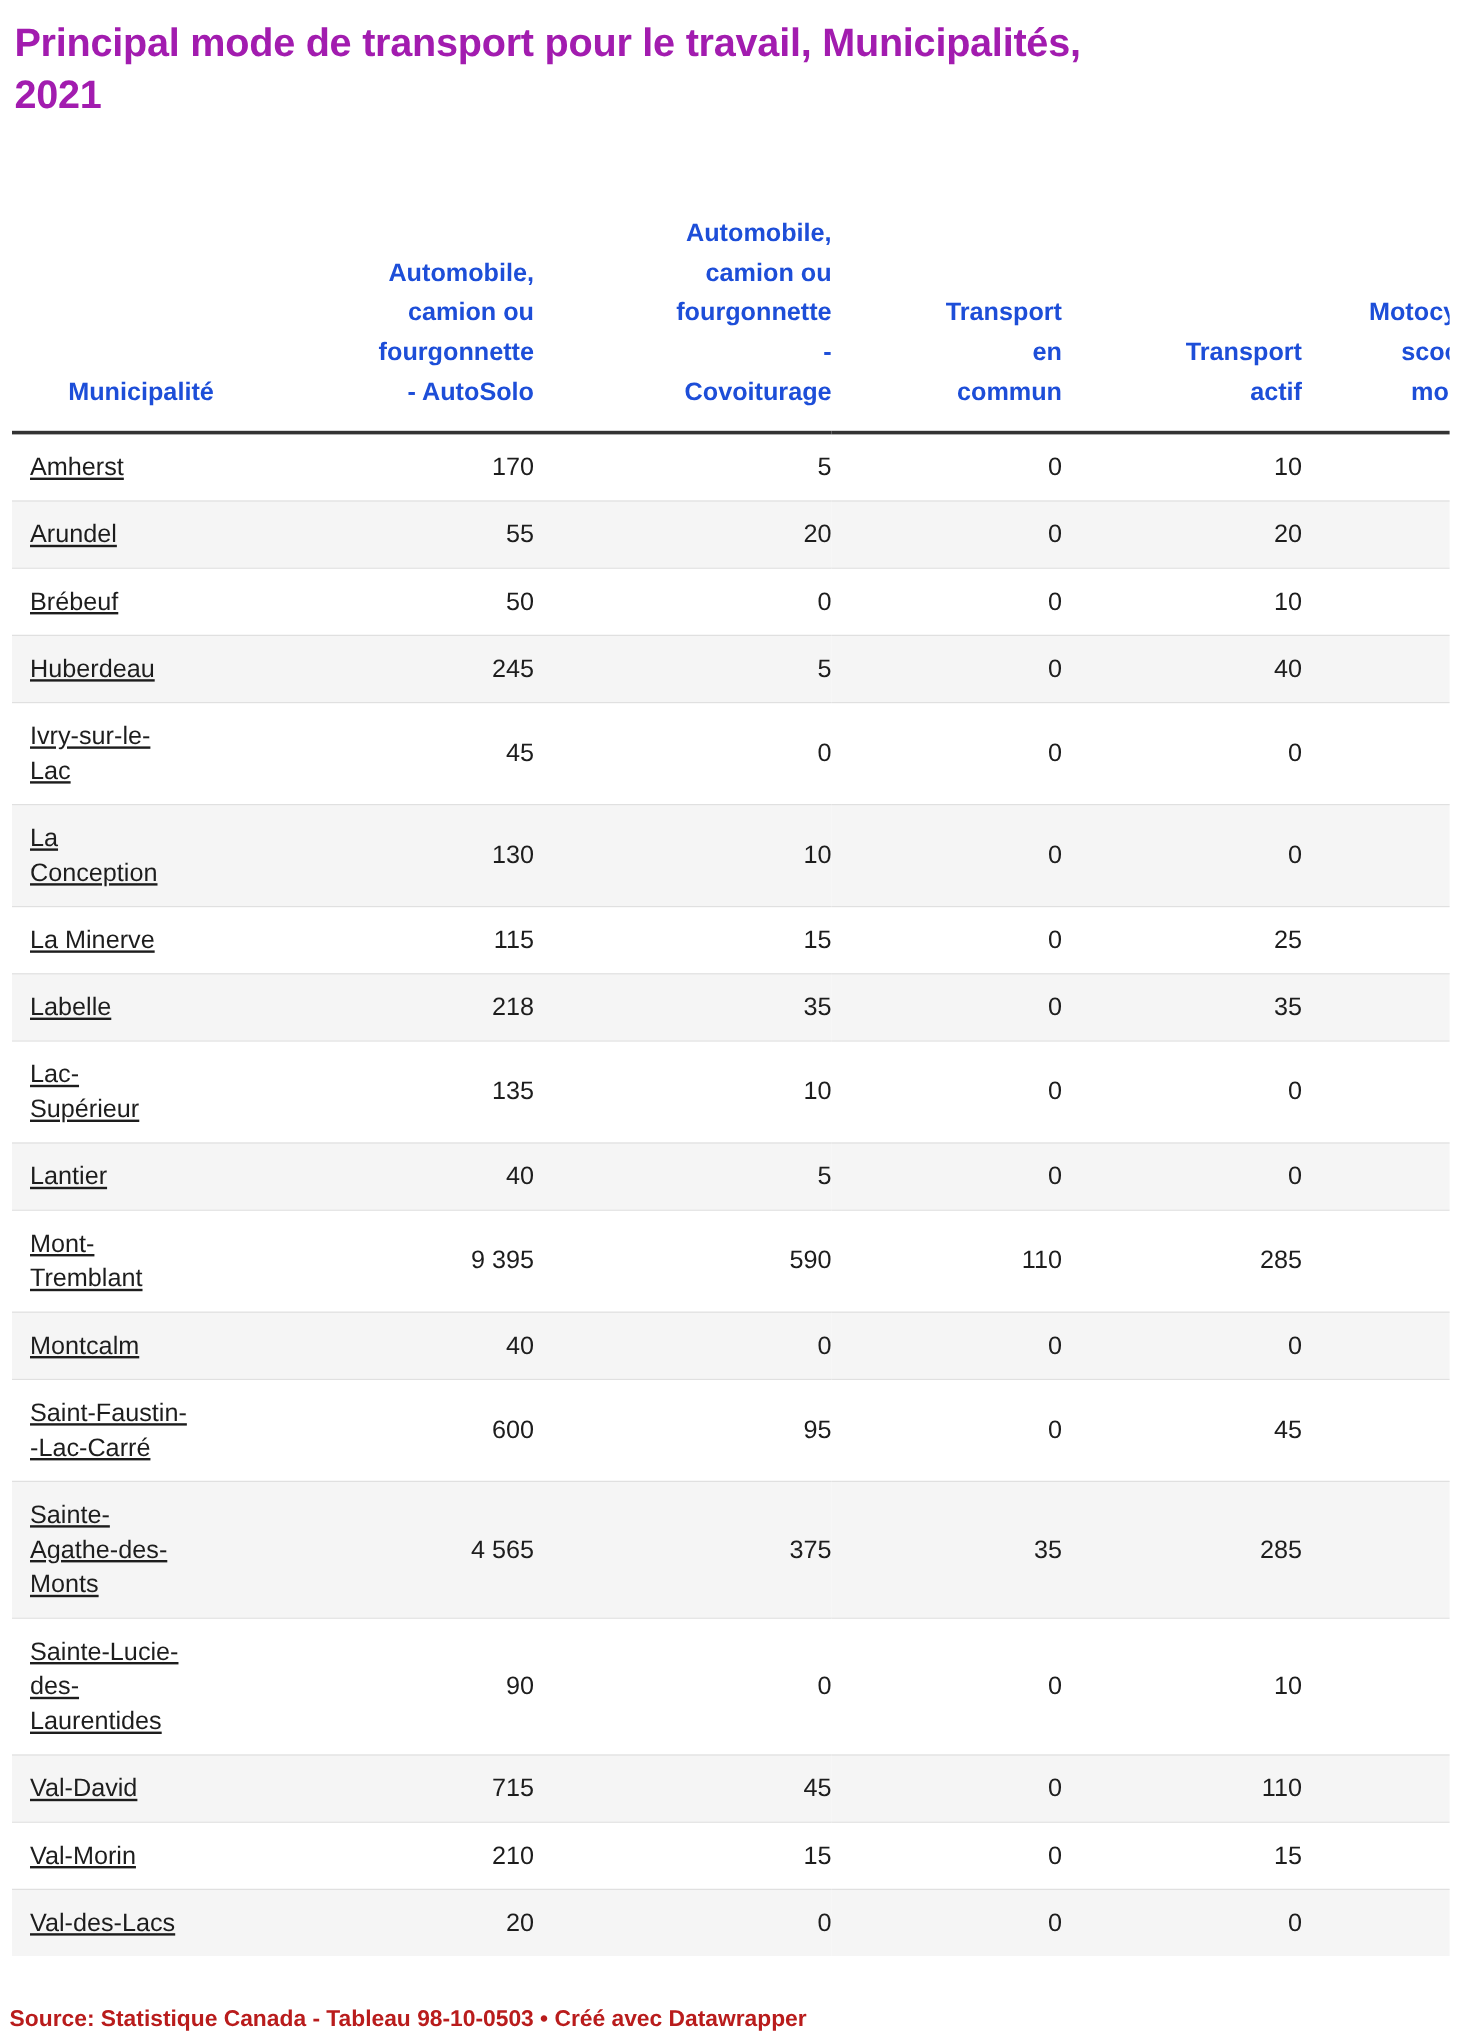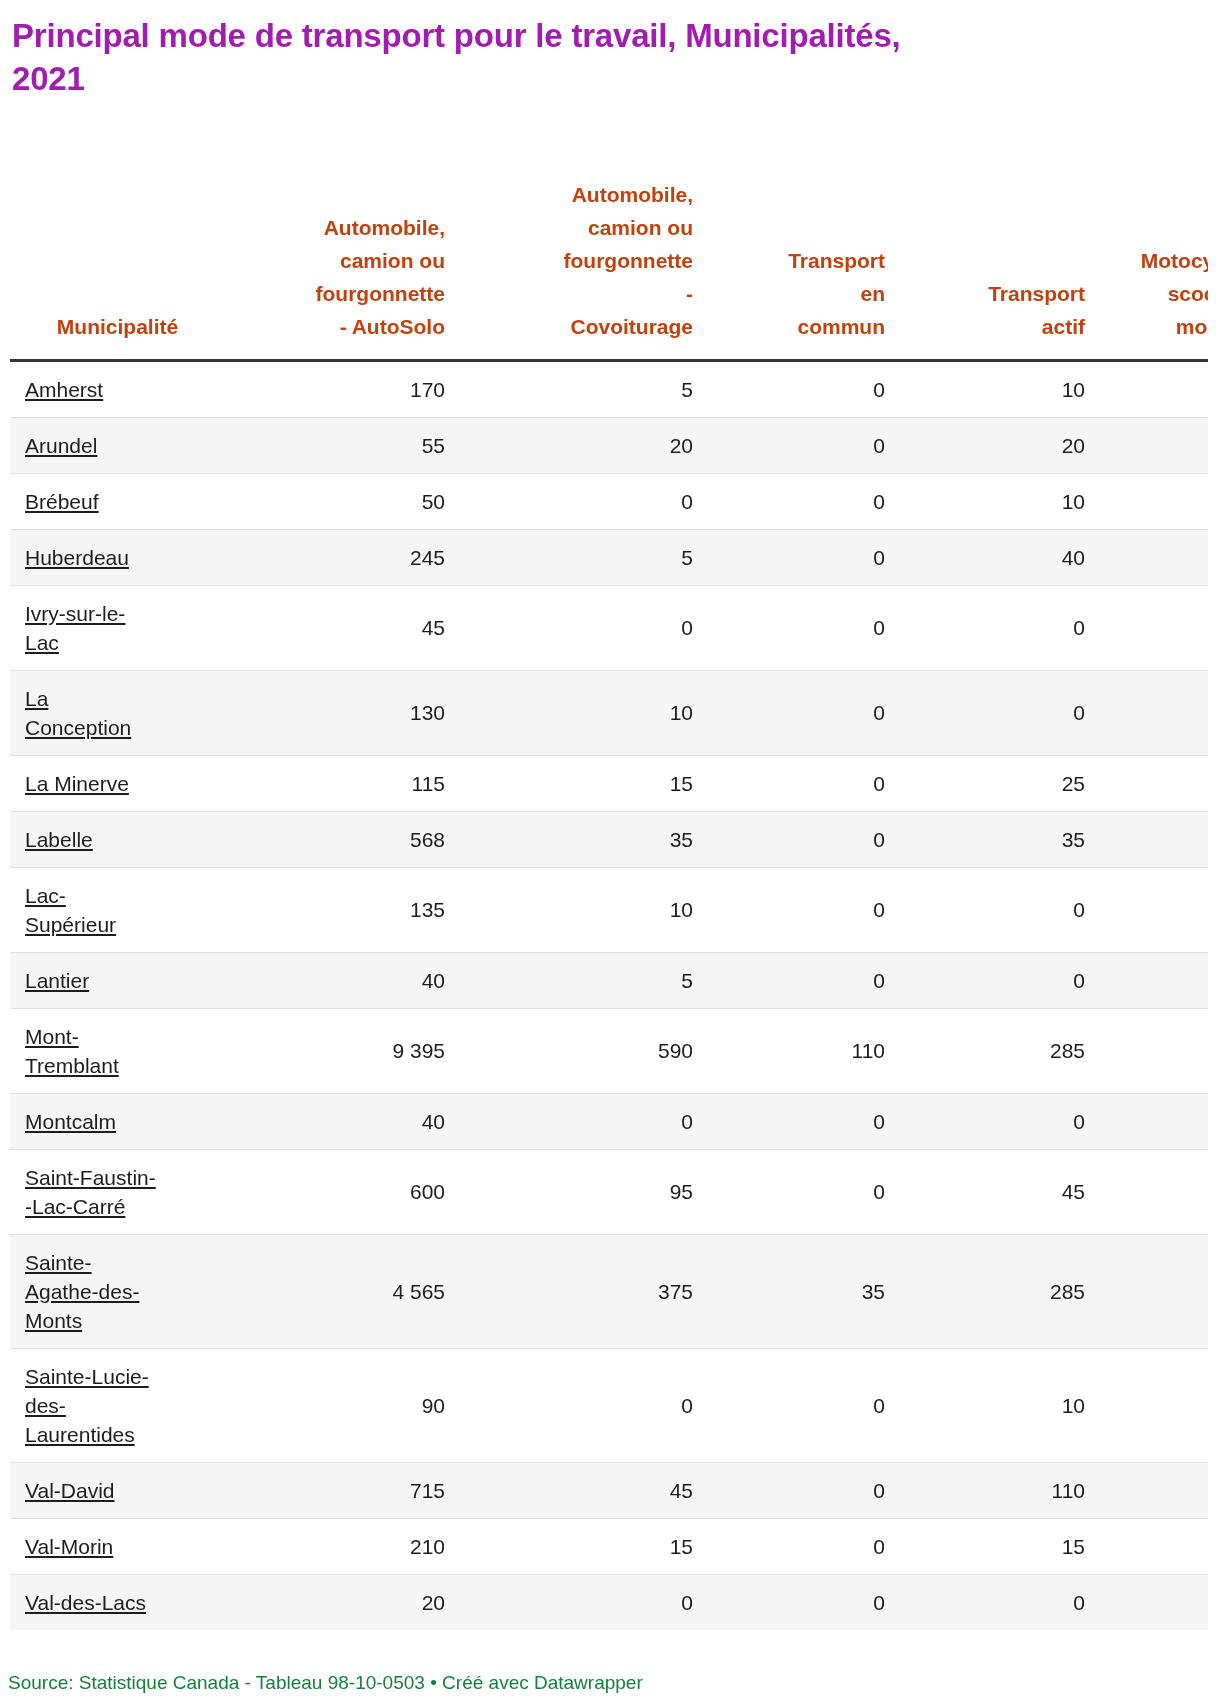--- a/index.html
+++ b/index.html
@@ -41,21 +41,21 @@
     border-bottom: 3px solid #333333;
   }
   th {
     font-weight: 700;
     font-size: 21px;
     line-height: 33px;
     vertical-align: bottom;
     text-align: right;
     padding: 75px 0 16px 0;
     white-space: pre-line;
-    color: #c2410c;
+    color: #1d4ed8;
   }
   th.col-name {
     text-align: center;
     padding-left: 15px;
   }
   tbody tr {
     border-top: 1px solid #e0e0e0;
   }
   tbody tr:first-child {
     border-top: none;
@@ -77,21 +77,21 @@
   }
   td.num {
     text-align: right;
   }
   .footer {
     padding: 40px 8px 0 8px;
     font-size: 19px;
     line-height: 1.4;
     color: #989898;
   }
-  .footer span { color: #15803d; }
+  .footer span { color: #b91c1c; font-weight: bold; }
 </style>
 </head>
 <body>
 
 <div class="header">
   <h1 class="title">Principal mode de transport pour le travail, Municipalités,
 2021</h1>
 </div>
 
 <div class="table-clip">
@@ -180,21 +180,21 @@
         <tr>
     <td class="name">La Minerve</td>
     <td class="num">115</td>
     <td class="num">15</td>
     <td class="num">0</td>
     <td class="num">25</td>
     <td class="num"></td>
   </tr>
         <tr class="striped">
     <td class="name">Labelle</td>
-    <td class="num">568</td>
+    <td class="num">218</td>
     <td class="num">35</td>
     <td class="num">0</td>
     <td class="num">35</td>
     <td class="num"></td>
   </tr>
         <tr>
     <td class="name">Lac-
 Supérieur</td>
     <td class="num">135</td>
     <td class="num">10</td>

